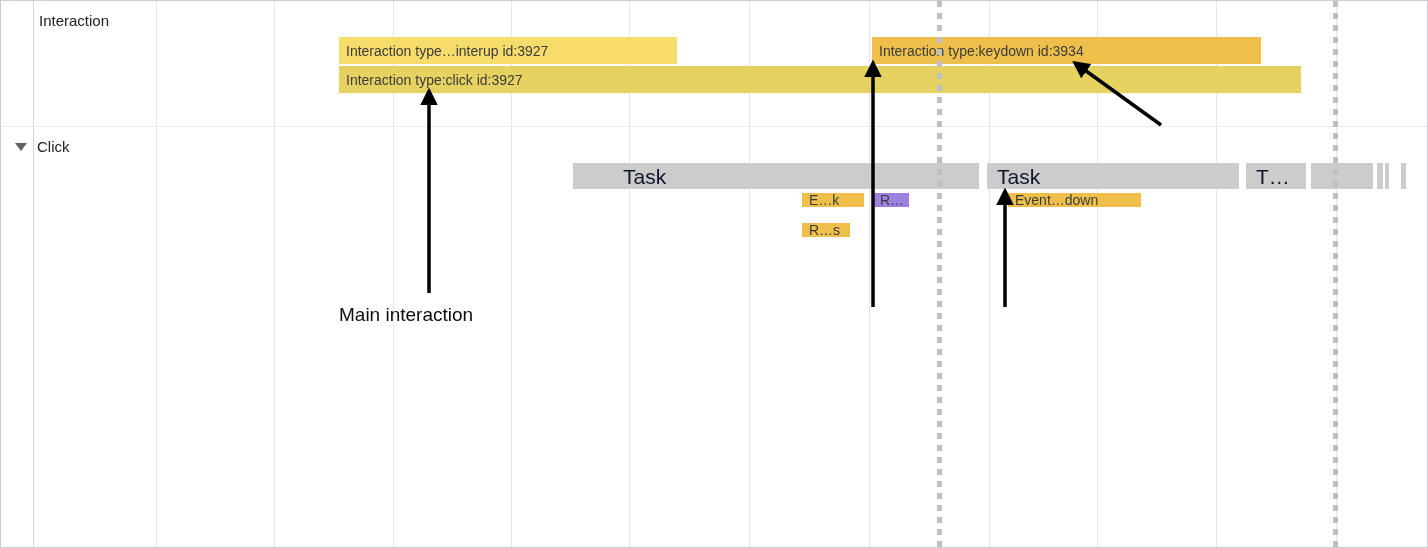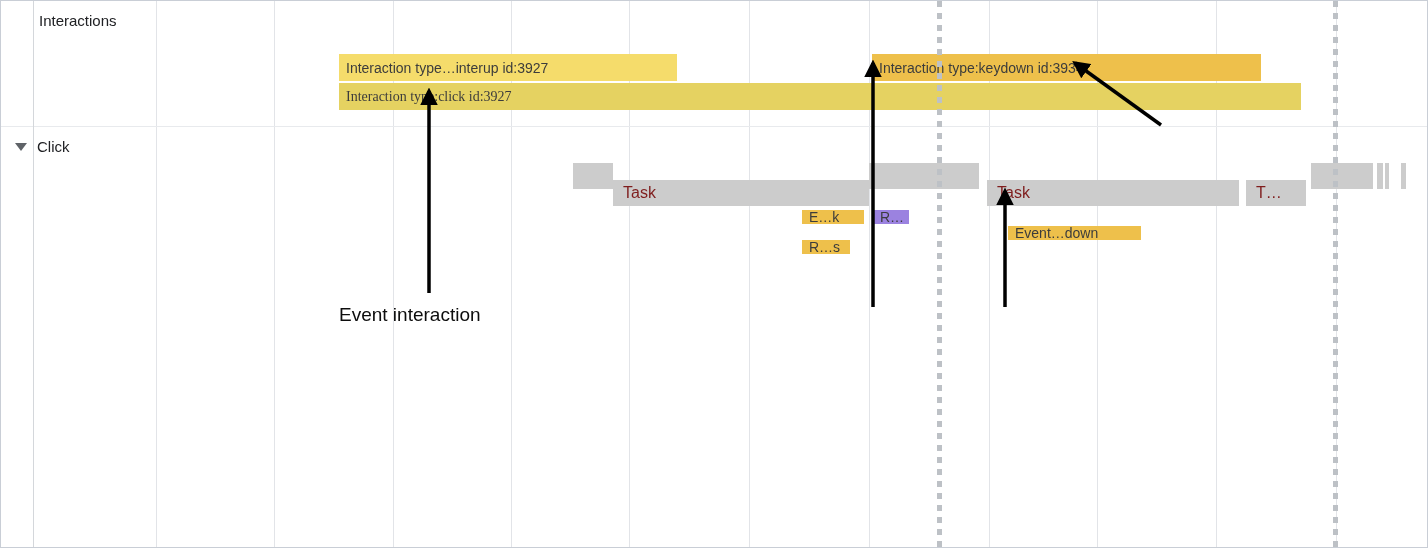--- a/index.html
+++ b/index.html
@@ -14,28 +14,28 @@
     background-image:repeating-linear-gradient(to bottom,#bdc1c6 0 6px,rgba(0,0,0,0) 6px 12px);}
 
   
   .track-label{position:absolute;font-size:15px;color:#202124;white-space:nowrap;}
   .tri{position:absolute;width:0;height:0;border-left:6px solid transparent;
        border-right:6px solid transparent;border-top:8px solid #5f6368;}
 
   
   .bar{position:absolute;box-sizing:border-box;overflow:hidden;
        font-size:14px;color:#3c3c3c;line-height:1;white-space:nowrap;}
-  .bar.lab{padding-left:7px;display:flex;align-items:center;margin-top:17px;}
+  .bar.lab{padding-left:7px;display:flex;align-items:center;}
 
   .ixA{background:#f5dc6b;}
-  .ixB{background:#e5d261;font-family:Liberation Serif, serif;}
+  .ixB{background:#e5d261;}
   .ixKey{background:#eec04b;}
 
   .task{background:#cccccc;}
-  .task.lab{font-size:16px;color:#7f1d1d;padding-left:10px;}
+  .task.lab{font-size:21px;color:#0f172a;padding-left:10px;}
 
   .yel{background:#eec04b;}
   .pur{background:#9b82e0;}
   .grn{background:#6cad5e;}
   .pale{background:#e8eec3;}
   .mint{background:#bdecd0;}
 
   
   .note{position:absolute;font-size:19px;color:#0d0d0d;line-height:1.28;
         white-space:pre-line;}
@@ -60,21 +60,21 @@
       <div class="vgrid" style="left: 988px;"></div>
       <div class="vgrid" style="left: 1096px;"></div>
       <div class="vgrid" style="left: 1215px;"></div>
       <div class="vgrid" style="left: 1335px;"></div>
     </div>
 
   <div class="hdiv" style="top:125px"></div>
 
   <div class="vgrid" style="left:32px;background:#d4d7db"></div>
 
-  <div class="track-label" style="left:38px;top:11px">Interactions</div>
+  <div class="track-label" style="left:38px;top:11px">Interaction</div>
 
   <div class="tri" style="left:14px;top:142px"></div>
   <div class="track-label" style="left:36px;top:137px">Click</div>
 
   <div id="ix-layer">
       <div class="bar lab ixA" style="left: 338px; top: 36px; width: 338px; height: 27px;">Interaction type…interup id:3927</div>
       <div class="bar lab ixKey" style="left: 871px; top: 36px; width: 389px; height: 27px;">Interaction type:keydown id:3934</div>
       <div class="bar lab ixB" style="left: 338px; top: 65px; width: 962px; height: 27px;">Interaction type:click id:3927</div>
     </div>
 
@@ -103,21 +103,21 @@
       <div class="bar mint" style="left: 795px; top: 192px; width: 5px;"></div>
       <div class="bar yel lab" style="left: 801px; top: 192px; width: 62px;">E…k</div>
       <div class="bar pur" style="left: 864px; top: 192px; width: 6px;"></div>
       <div class="bar pur lab" style="left: 872px; top: 192px; width: 36px;">R…</div>
       <div class="bar pur" style="left: 910px; top: 192px; width: 6px;"></div>
       <div class="bar pur" style="left: 918px; top: 192px; width: 4px;"></div>
       <div class="bar pur" style="left: 924px; top: 192px; width: 10px;"></div>
       <div class="bar pur" style="left: 936px; top: 192px; width: 6px;"></div>
       <div class="bar pur" style="left: 946px; top: 192px; width: 5px;"></div>
       <div class="bar pur" style="left: 955px; top: 192px; width: 19px;"></div>
-      <div class="bar yel lab" style="left: 1007px; top: 208px; width: 133px;">Event…down</div>
+      <div class="bar yel lab" style="left: 1007px; top: 192px; width: 133px;">Event…down</div>
       <div class="bar pur" style="left: 1150px; top: 192px; width: 10px;"></div>
       <div class="bar grn" style="left: 1163px; top: 192px; width: 30px;"></div>
       <div class="bar pur" style="left: 1196px; top: 192px; width: 5px;"></div>
       <div class="bar grn" style="left: 1216px; top: 192px; width: 27px;"></div>
       <div class="bar grn" style="left: 1278px; top: 192px; width: 26px;"></div>
       <div class="bar yel" style="left: 1322px; top: 192px; width: 19px;"></div>
       <div class="bar yel" style="left: 1341px; top: 192px; width: 25px;"></div>
       <div class="bar yel" style="left: 1395px; top: 192px; width: 4px;"></div>
       <div class="bar yel" style="left: 751px; top: 222px; width: 17px;"></div>
       <div class="bar mint" style="left: 795px; top: 222px; width: 5px;"></div>
@@ -162,17 +162,17 @@
       </marker>
     </defs>
     <g id="arrow-group">
         <line x1="428" y1="292" x2="428" y2="90" stroke="#000" stroke-width="3.5" marker-end="url(#ah)"></line>
         <line x1="1160" y1="124" x2="1074" y2="62" stroke="#000" stroke-width="3.5" marker-end="url(#ah)"></line>
         <line x1="872" y1="306" x2="872" y2="62" stroke="#000" stroke-width="3.5" marker-end="url(#ah)"></line>
         <line x1="1004" y1="306" x2="1004" y2="190" stroke="#000" stroke-width="3.5" marker-end="url(#ah)"></line>
       </g>
   </svg>
 
-  <div class="note" style="left:338px;top:302px">Event interaction</div>
+  <div class="note" style="left:338px;top:302px">Main interaction</div>
 
 
 
 </div>
 
 </body></html>

